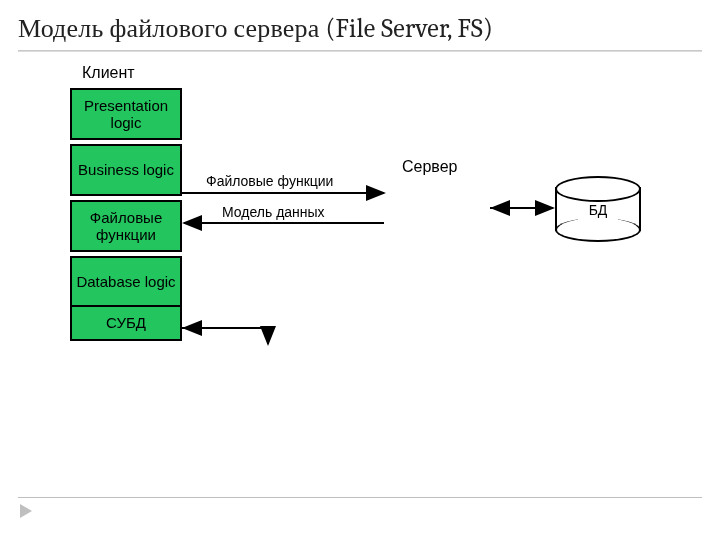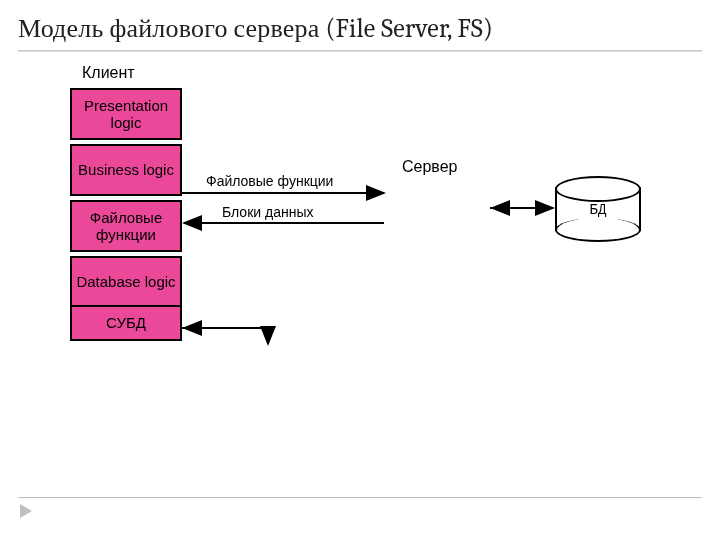--- a/index.html
+++ b/index.html
@@ -2,31 +2,31 @@
 <html><head>
 <meta charset="utf-8">
 <style>
   html,body{margin:0;padding:0;width:720px;height:540px;background:#fff;font-family:Cambria,Georgia,serif;color:#000}
   .slide{position:relative;width:680px;height:540px}
   .title{position:absolute;left:18px;top:14px;font-size:26px;color:#222;letter-spacing:.2px}
   .rule{position:absolute;left:18px;width:684px;height:1px;background:#bfbfbf}
   .rule.shadow{height:2px;background:linear-gradient(#bfbfbf,#e6e6e6)}
   .play{position:absolute;left:20px;bottom:22px;width:0;height:0;border-left:12px solid #bfbfbf;border-top:7px solid transparent;border-bottom:7px solid transparent}
 
-  .box{position:absolute;border:2px solid #000;background:#ec4899;display:flex;align-items:center;justify-content:center;text-align:center;font-family:Arial,Helvetica,sans-serif;font-size:15px;line-height:1.15}
+  .box{position:absolute;border:2px solid #000;background:#22c55e;display:flex;align-items:center;justify-content:center;text-align:center;font-family:Arial,Helvetica,sans-serif;font-size:15px;line-height:1.15}
   .lbl{position:absolute;font-family:Arial,Helvetica,sans-serif;font-weight:normal;font-size:16px}
   .alabel{position:absolute;font-family:Arial,Helvetica,sans-serif;font-size:14px;white-space:nowrap}
 
   
   .cyl{position:absolute}
   .cyl .body{position:absolute;left:0;right:0;top:11px;bottom:11px;border-left:2px solid #000;border-right:2px solid #000}
   .cyl .top{position:absolute;left:0;right:0;top:0;height:22px;border:2px solid #000;border-radius:50%/50%;background:#fff}
   .cyl .bot{position:absolute;left:0;right:0;bottom:0;height:22px;border:2px solid #000;border-top:none;border-radius:0 0 50%/0 0 50% 50%;border-top-left-radius:50% 50%;border-top-right-radius:50% 50%;}
   .cyl .bot{border:2px solid #000;border-top:none;border-radius:50%/50%}
-  .cyl .text{position:absolute;left:0;right:0;top:50%;transform:translateY(-40%);text-align:center;font-family:Liberation Mono, monospace;font-size:14px;line-height:1.1}
+  .cyl .text{position:absolute;left:0;right:0;top:50%;transform:translateY(-40%);text-align:center;font-family:Liberation Sans, sans-serif;font-size:14px;line-height:1.1}
 
   svg.arrows{position:absolute;left:0;top:0}
 </style>
 </head>
 <body>
 
 <div class="slide">
   <div class="title">Модель файлового сервера (File Server, FS)</div>
   <div class="rule shadow" style="top:50px"></div>
   <div class="rule" style="bottom:42px"></div>
@@ -43,21 +43,21 @@
 
   <div class="cyl" style="left:555px;top:176px;width:86px;height:66px">
     <div class="body"></div>
     <div class="bot"></div>
     <div class="top"></div>
     <div class="text">БД</div>
   </div>
 
 
   <div class="alabel" style="left:206px;top:173px">Файловые функции</div>
-  <div class="alabel" style="left:222px;top:204px">Блоки данных</div>
+  <div class="alabel" style="left:222px;top:204px">Модель данных</div>
 
   <svg class="arrows" width="720" height="540">
     <defs>
       <marker id="ah" markerWidth="10" markerHeight="8" refX="9" refY="4" orient="auto">
         <path d="M0,0 L10,4 L0,8 Z" fill="#000"></path>
       </marker>
     </defs>
 
     <line x1="182" y1="193" x2="384" y2="193" stroke="#000" stroke-width="2" marker-end="url(#ah)"></line>
 

